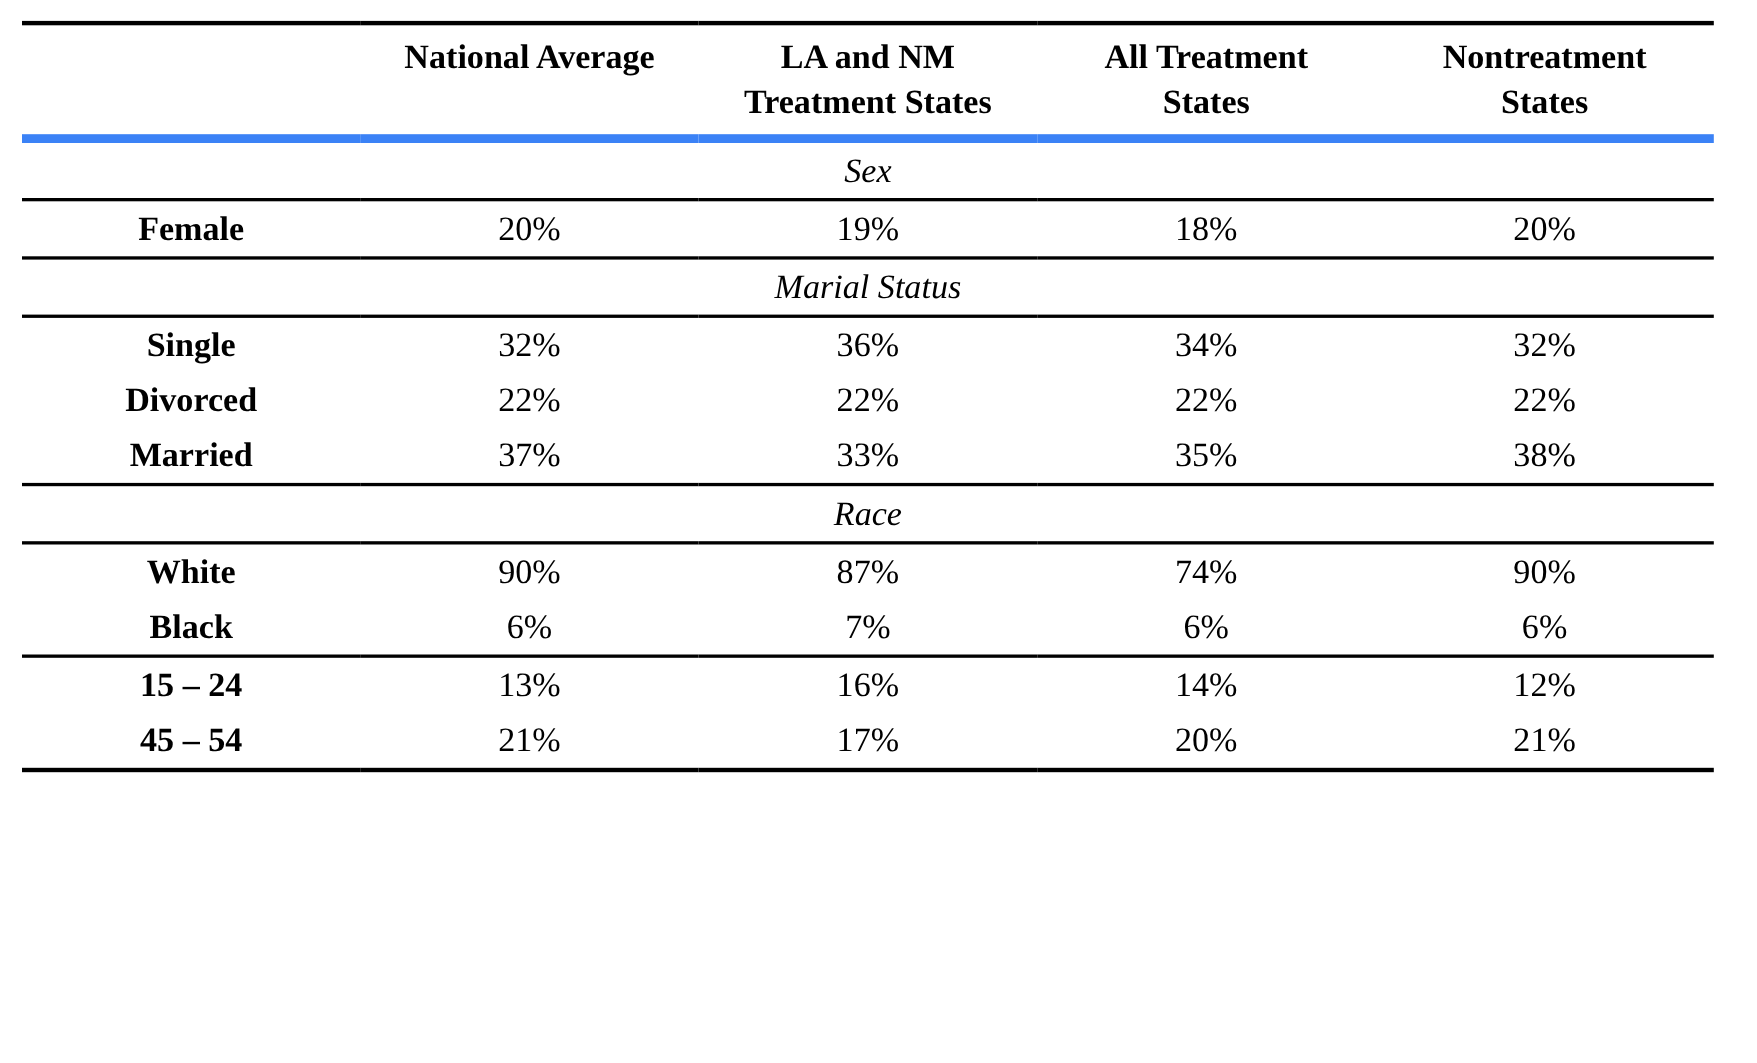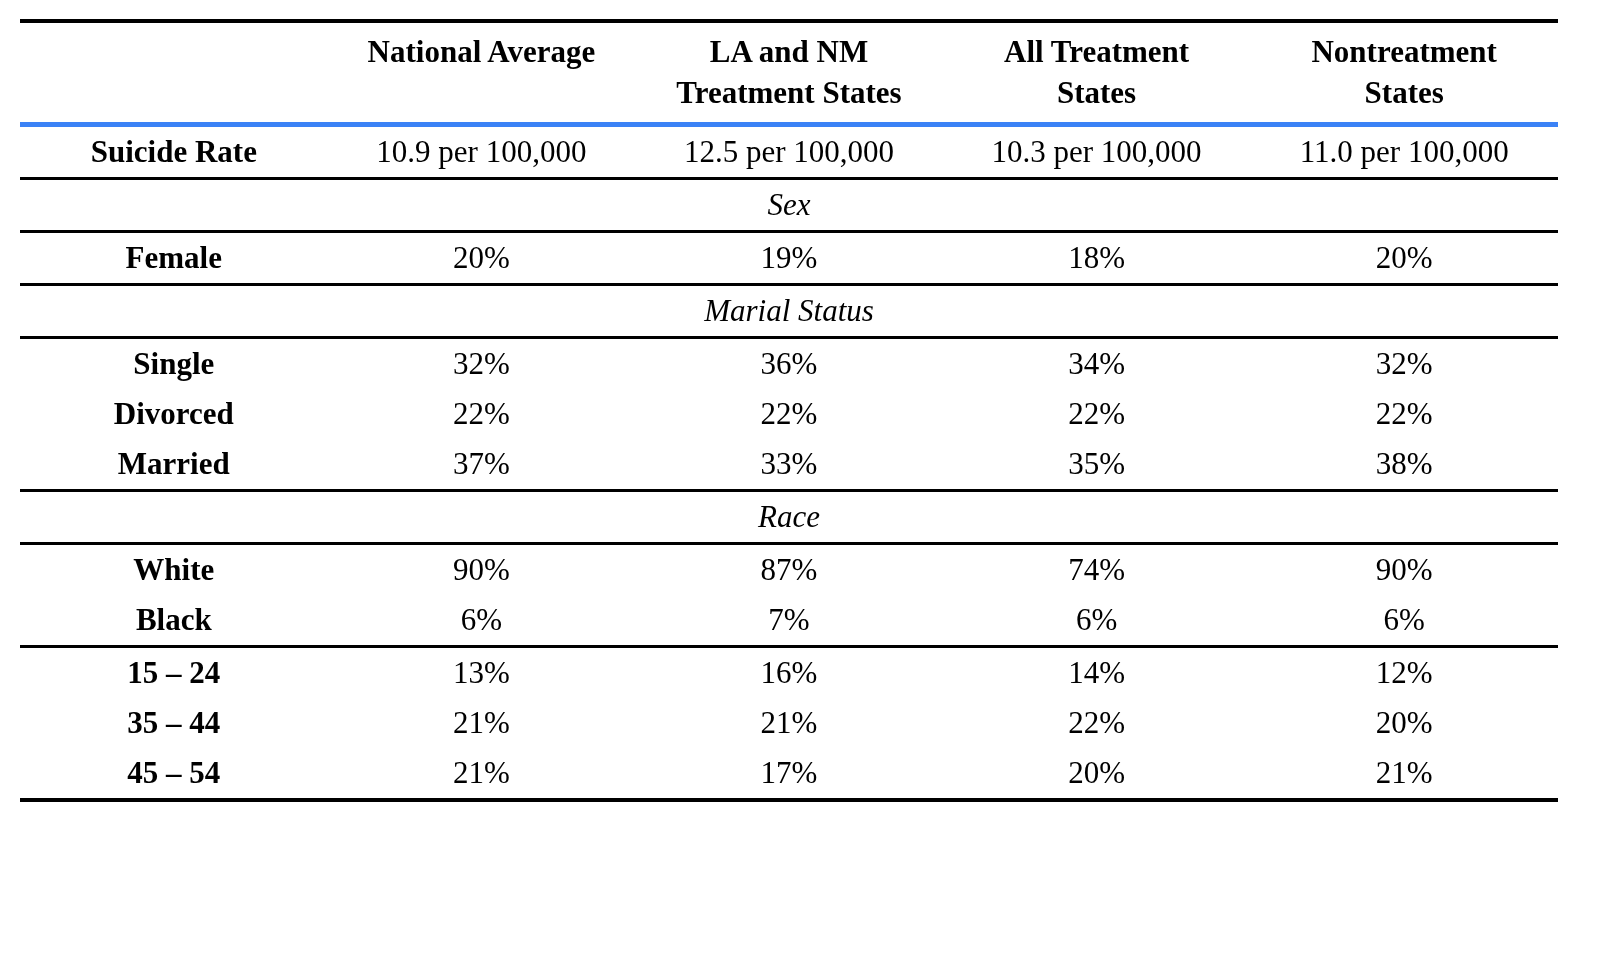--- a/index.html
+++ b/index.html
@@ -30,21 +30,21 @@
     font-size: 31px;
     padding: 0;
     overflow: hidden;
   }
   tr.header-row th {
     font-weight: bold;
     vertical-align: top;
     padding-top: 9px;
     height: 90px;
     line-height: 1.32;
-    border-bottom: 5px solid #3b82f6;
+    border-bottom: 8px solid #3b82f6;
   }
   .hline { display: block; }
   tbody td { height: 50px; vertical-align: middle; }
   td.lbl { font-weight: bold; }
   tr.rule td { border-bottom: 3px solid #000; }
   tr.section-row td {
     font-style: italic;
     font-weight: normal;
     border-bottom: 3px solid #000;
     height: 50px;
@@ -76,27 +76,20 @@
         <span class="hline">All Treatment</span>
         <span class="hline">States</span>
       </th>
       <th>
         <span class="hline">Nontreatment</span>
         <span class="hline">States</span>
       </th>
     </tr>
   </thead>
   <tbody>
-    <tr class="rule">
-      <td class="lbl">Suicide Rate</td>
-      <td>10.9 per 100,000</td>
-      <td>12.5 per 100,000</td>
-      <td>10.3 per 100,000</td>
-      <td>11.0 per 100,000</td>
-    </tr>
 
     <tr class="section-row">
       <td colspan="5">Sex</td>
     </tr>
     <tr class="rule">
       <td class="lbl">Female</td>
       <td>20%</td>
       <td>19%</td>
       <td>18%</td>
       <td>20%</td>
@@ -146,27 +139,20 @@
     </tr>
 
     <tr>
       <td class="lbl">15 – 24</td>
       <td>13%</td>
       <td>16%</td>
       <td>14%</td>
       <td>12%</td>
     </tr>
     <tr>
-      <td class="lbl">35 – 44</td>
-      <td>21%</td>
-      <td>21%</td>
-      <td>22%</td>
-      <td>20%</td>
-    </tr>
-    <tr>
       <td class="lbl">45 – 54</td>
       <td>21%</td>
       <td>17%</td>
       <td>20%</td>
       <td>21%</td>
     </tr>
   </tbody>
 </table>
 
 </body></html>

